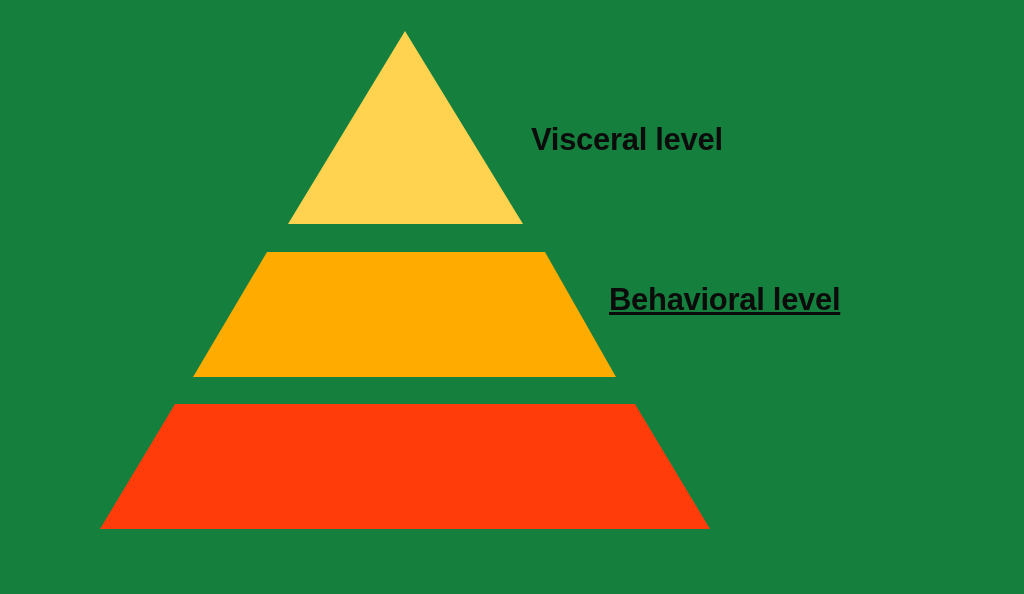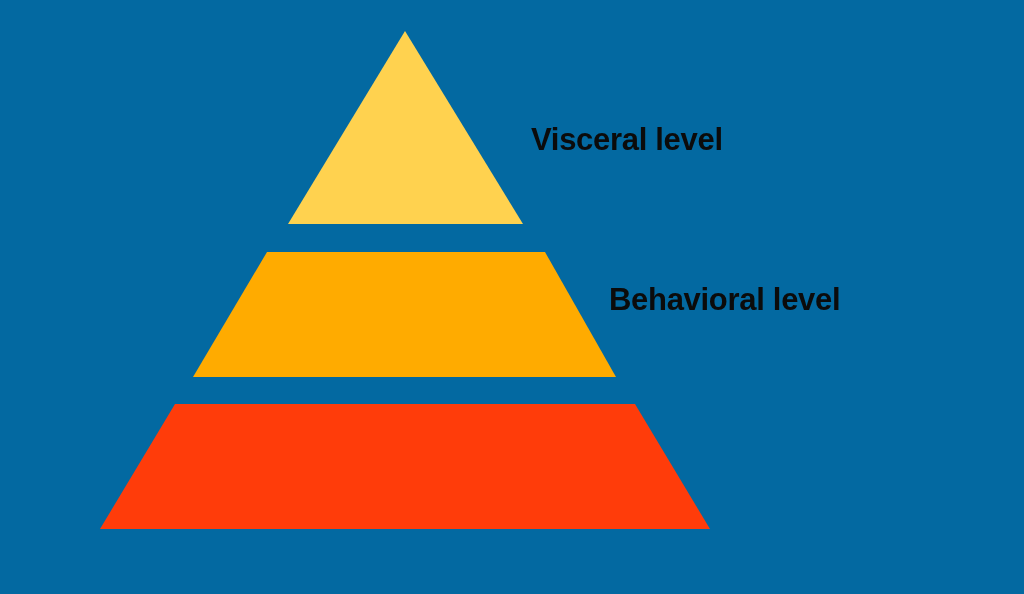--- a/index.html
+++ b/index.html
@@ -5,42 +5,42 @@
   html, body {
     margin: 0;
     padding: 0;
     background: #ffffff;
     font-family: "Liberation Sans", "DejaVu Sans", sans-serif;
   }
   .canvas {
     position: relative;
     width: 1024px;
     height: 594px;
-    background: #0369a1;
+    background: #15803d;
     overflow: hidden;
   }
   .pyramid-svg {
     position: absolute;
     left: 0;
     top: 0;
     width: 1024px;
     height: 594px;
     display: block;
   }
   .level-label {
     position: absolute;
     font-weight: 700;
     font-size: 31px;
     line-height: 36px;
     color: #0b0b0b;
     letter-spacing: -0.3px;
     white-space: nowrap;
   }
   .label-visceral   { left: 531px; top: 122px; }
-  .label-behavioral { left: 609px; top: 282px; }
+  .label-behavioral { left: 609px; top: 282px; text-decoration: underline; }
   .label-reflective { left: 698px; top: 442px; }
 </style>
 </head>
 <body>
 
 <div class="canvas">
 
   <svg class="pyramid-svg" viewBox="0 0 1024 594" xmlns="http://www.w3.org/2000/svg">
     <polygon points="405,31 288,224 523,224" fill="#FFD24F"></polygon>
     <polygon points="267,252 545,252 616,377 193,377" fill="#FFAB00"></polygon>

